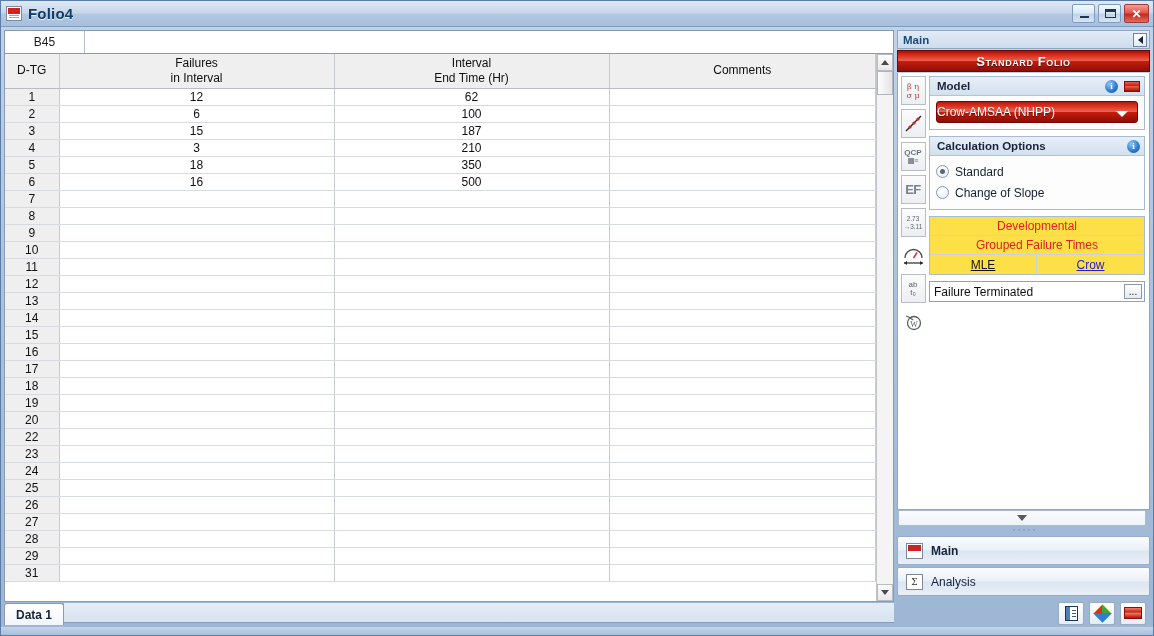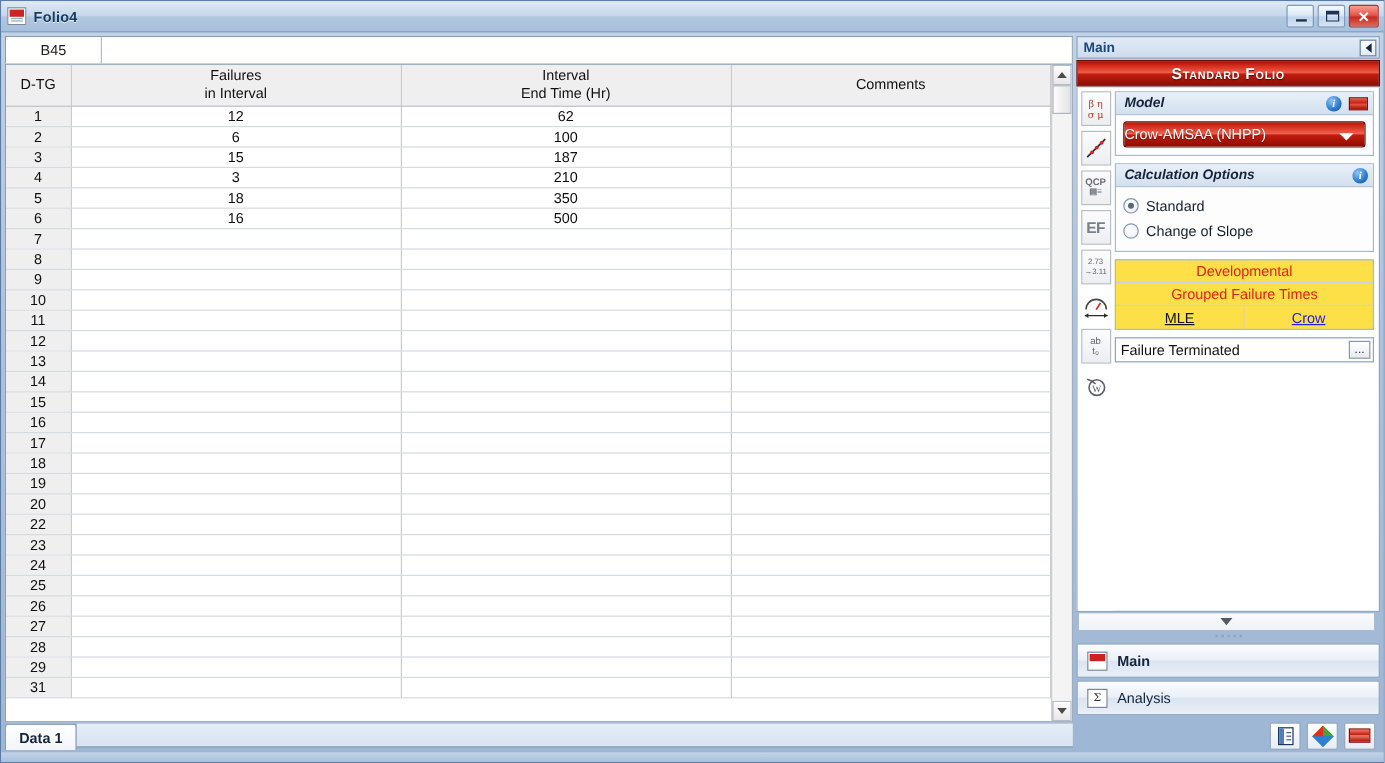--- a/index.html
+++ b/index.html
@@ -45,21 +45,21 @@
     background: #cf2222;
   }
   .title-icon::after {
     content: "";
     position: absolute;
     left: 2px; bottom: 2px; right: 2px; height: 1px;
     background: #9aa8bb;
     box-shadow: 0 -2px 0 #9aa8bb;
   }
   .title-text {
-    font-size: 12px;
+    font-size: 15px;
     font-weight: bold;
     color: #123a64;
     text-shadow: 0 1px 0 rgba(255,255,255,0.75);
     letter-spacing: 0.2px;
   }
   .win-buttons {
     position: absolute;
     right: 4px; top: 3px;
     display: flex;
     gap: 3px;
@@ -334,21 +334,20 @@
     background: #fdfdfe;
     margin-bottom: 6px;
   }
   .group-head {
     height: 19px;
     display: flex; align-items: center;
     padding: 0 4px 0 7px;
     font-size: 11.5px; font-weight: bold; color: #16233a;
     background: linear-gradient(to bottom,#e8eff8,#d2e0ee);
     border-bottom: 1px solid #b3c4d7;
-    font-style: italic;
   }
   .group-head .spacer { flex: 1 1 auto; }
   .info-icon {
     width: 13px; height: 13px; border-radius: 50%;
     background: radial-gradient(circle at 35% 30%, #8fc6f5 0%, #2f7fd4 55%, #12427d 100%);
     color: #fff; font-size: 9px; font-weight: bold;
     display: flex; align-items: center; justify-content: center;
     font-family: "Liberation Serif", serif;
     cursor: pointer;
     margin-left: 4px;

